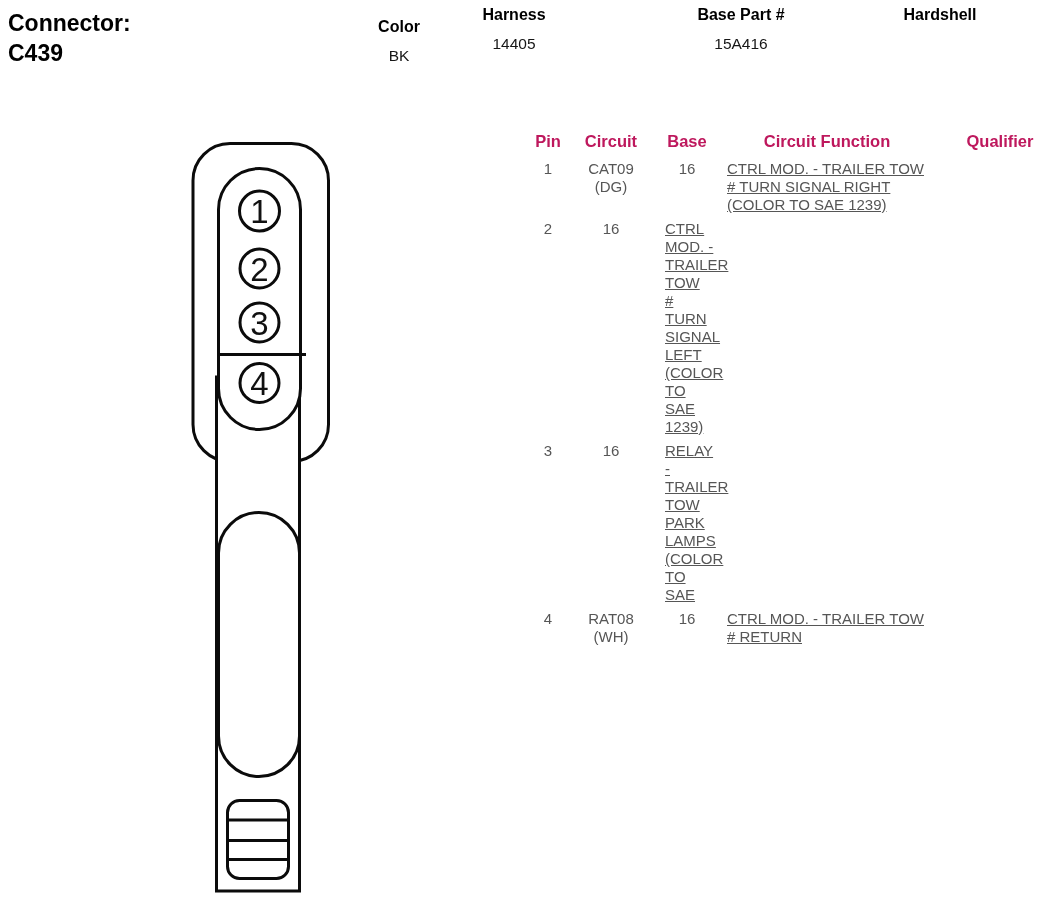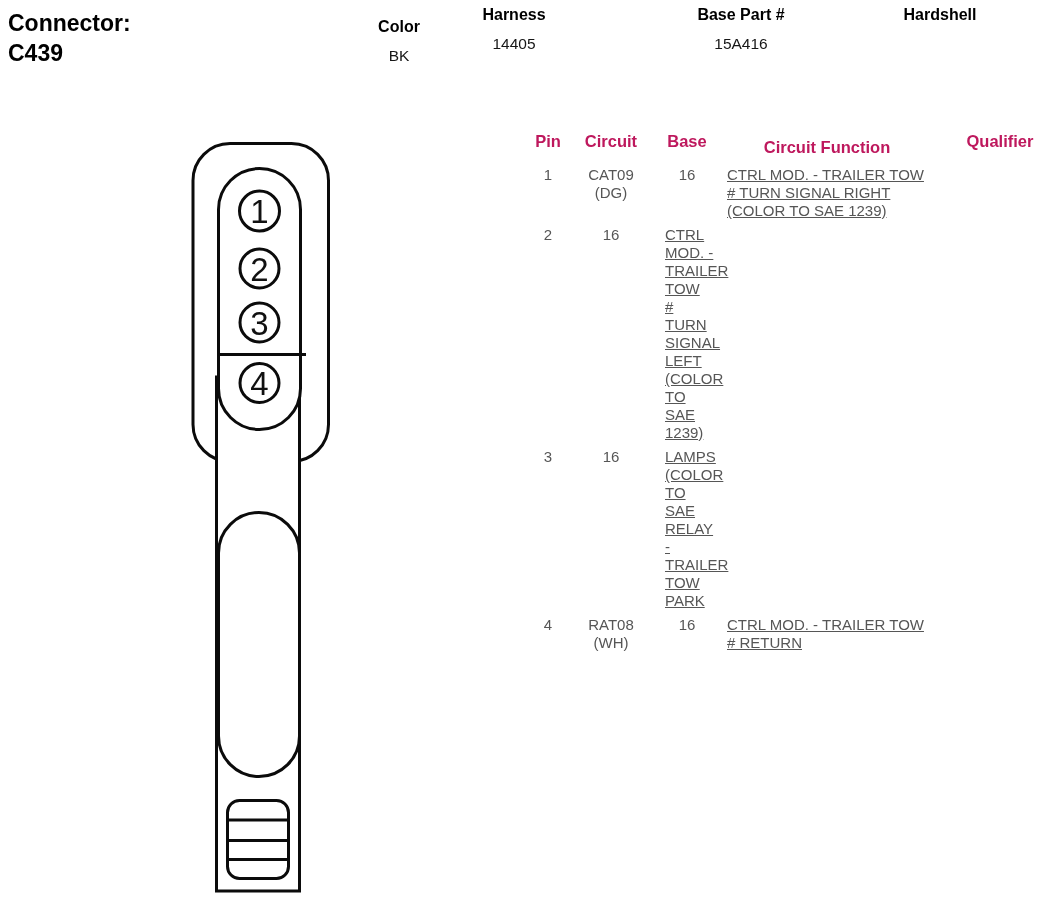--- a/index.html
+++ b/index.html
@@ -36,21 +36,21 @@
   .pin-num  { font-family:"Liberation Sans", sans-serif; font-size:33px; fill:#111; text-anchor:middle; }
 
   
   .ptable { position:absolute; left:530px; top:132px; width:512px; }
   .grid {
     display:grid;
     grid-template-columns:36px 90px 62px 240px 84px;
   }
   .thead { font-weight:bold; font-size:16.5px; line-height:18px; color:#be185d; margin-bottom:10px; }
   .th { text-align:center; white-space:nowrap; }
-  .th.c-func { padding-right:22px;margin-top:6px; }
+  .th.c-func { padding-right:22px; }
   .trow { font-size:15px; line-height:18px; color:#565656; margin-bottom:6px; }
   .td.c-pin, .td.c-gauge, .td.c-qual, .td.c-circuit { text-align:center; }
   .td.c-func { padding-left:9px;text-decoration:underline; }
 </style>
 </head>
 <body>
 
 <div class="page">
 
   <div class="conn-title">
@@ -138,22 +138,22 @@
         <div># TURN SIGNAL LEFT</div>
         <div>(COLOR TO SAE 1239)</div>
       </div>
       <div class="td c-qual"></div>
     </div>
 
     <div class="grid trow">
       <div class="td c-pin">3</div>
       <div class="td c-gauge">16</div>
       <div class="td c-func">
+        <div>RELAY - TRAILER TOW PARK</div>
         <div>LAMPS (COLOR TO SAE</div>
-        <div>RELAY - TRAILER TOW PARK</div>
       </div>
       <div class="td c-qual"></div>
     </div>
 
     <div class="grid trow">
       <div class="td c-pin">4</div>
       <div class="td c-circuit">
         <div>RAT08</div>
         <div>(WH)</div>
       </div>

